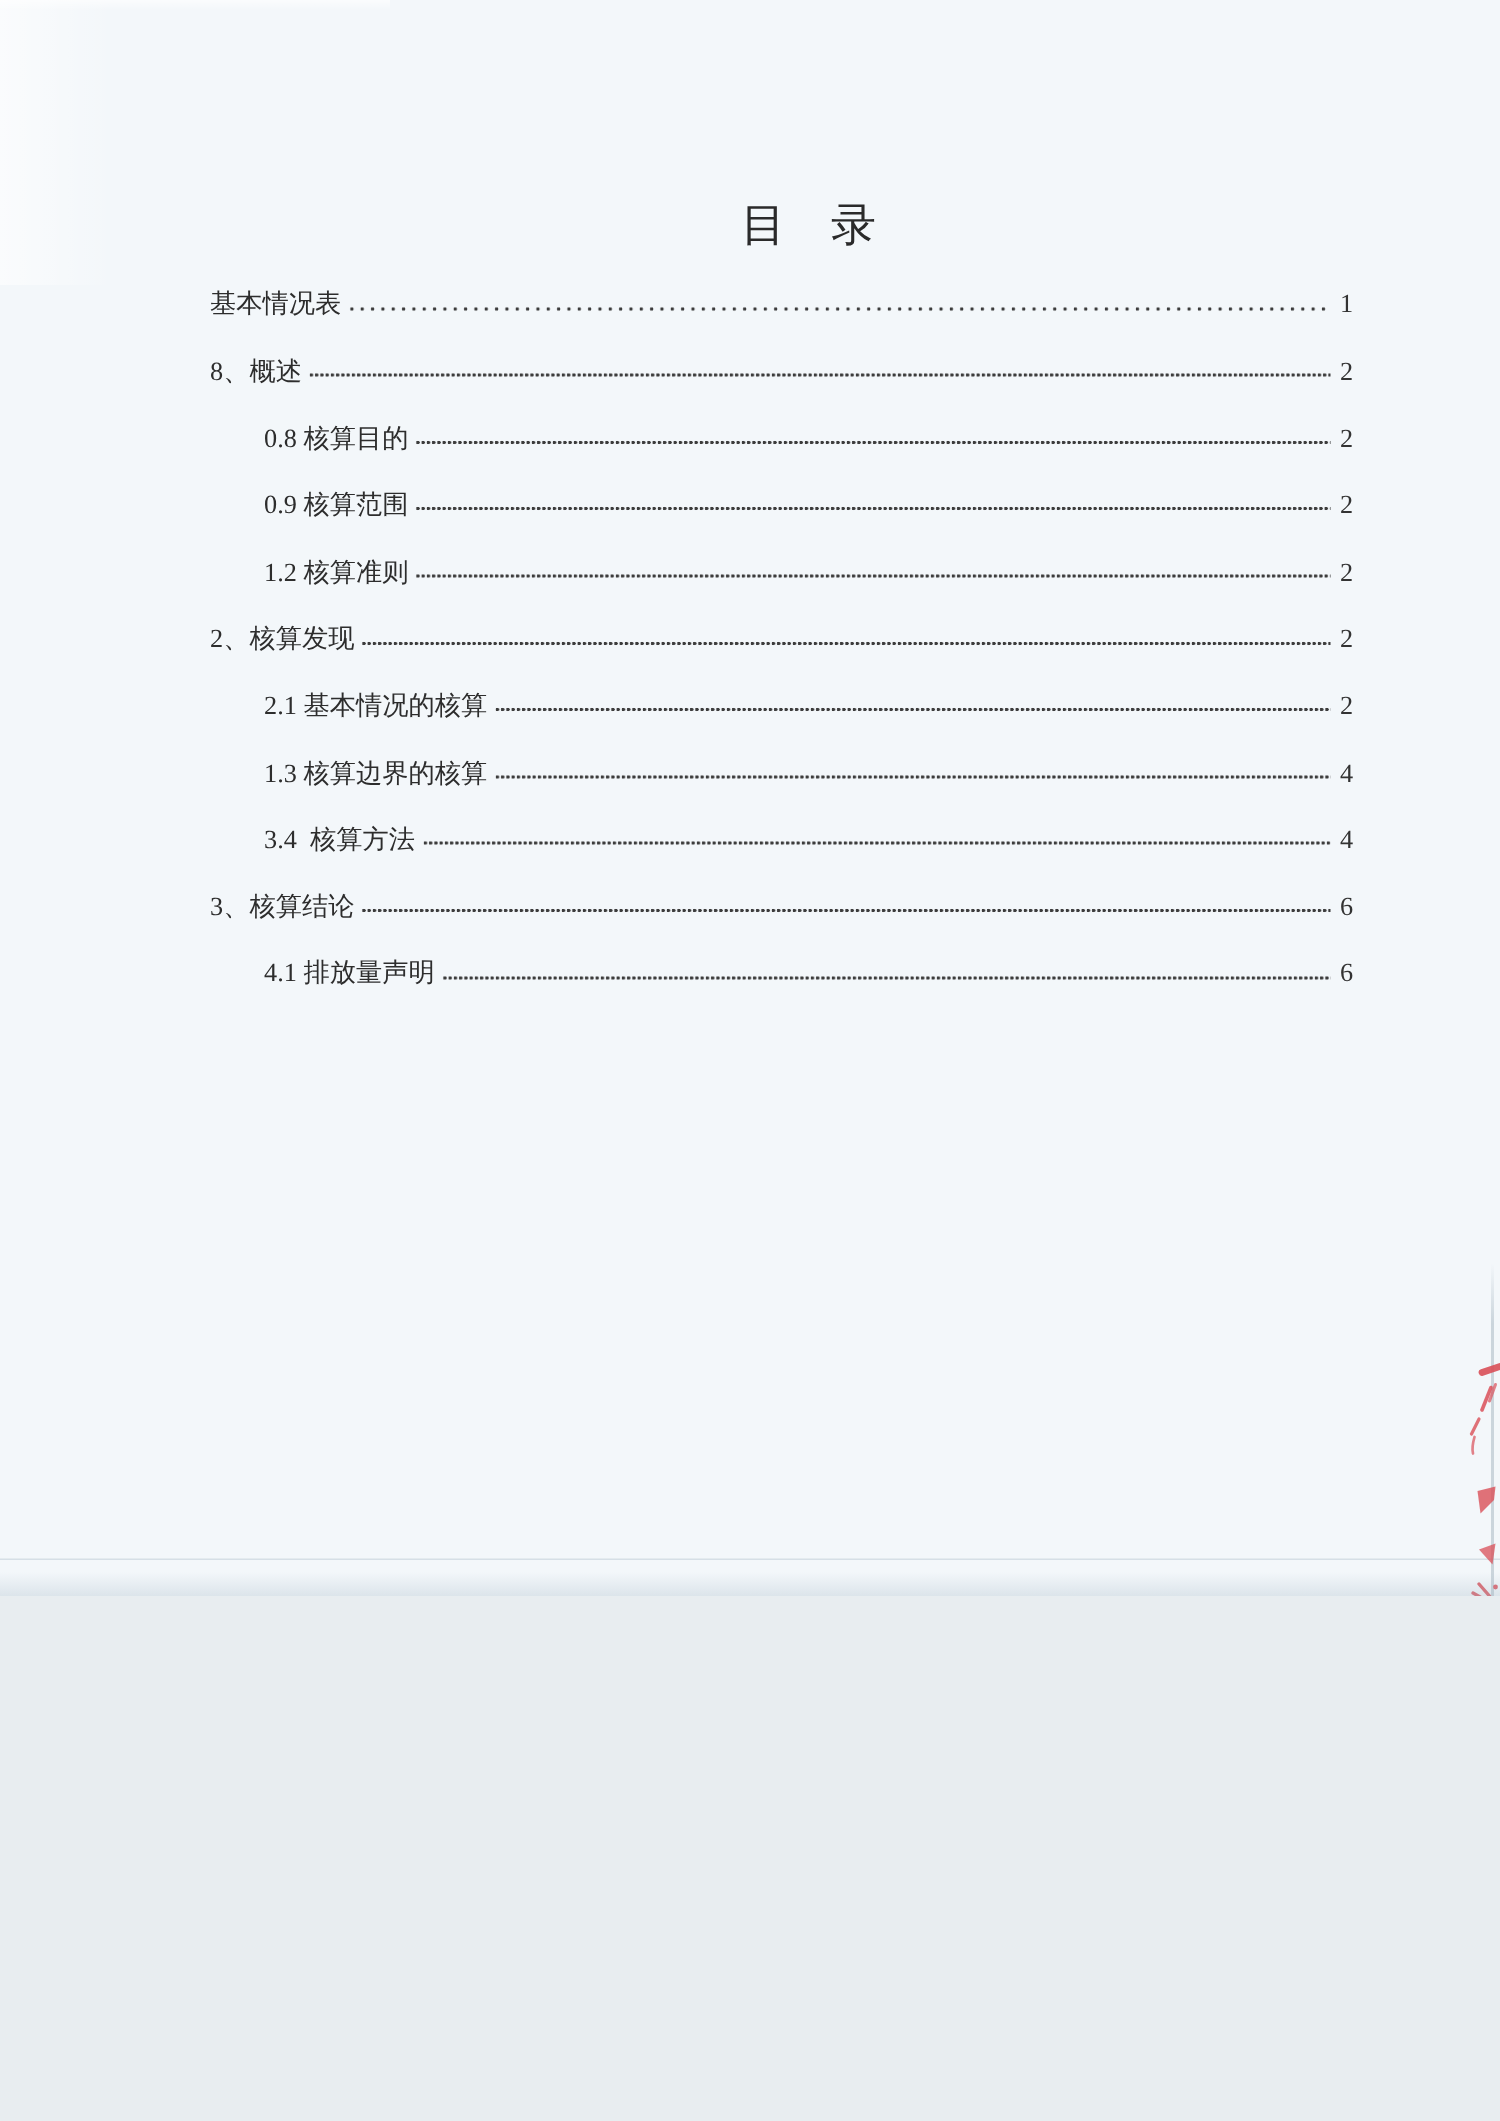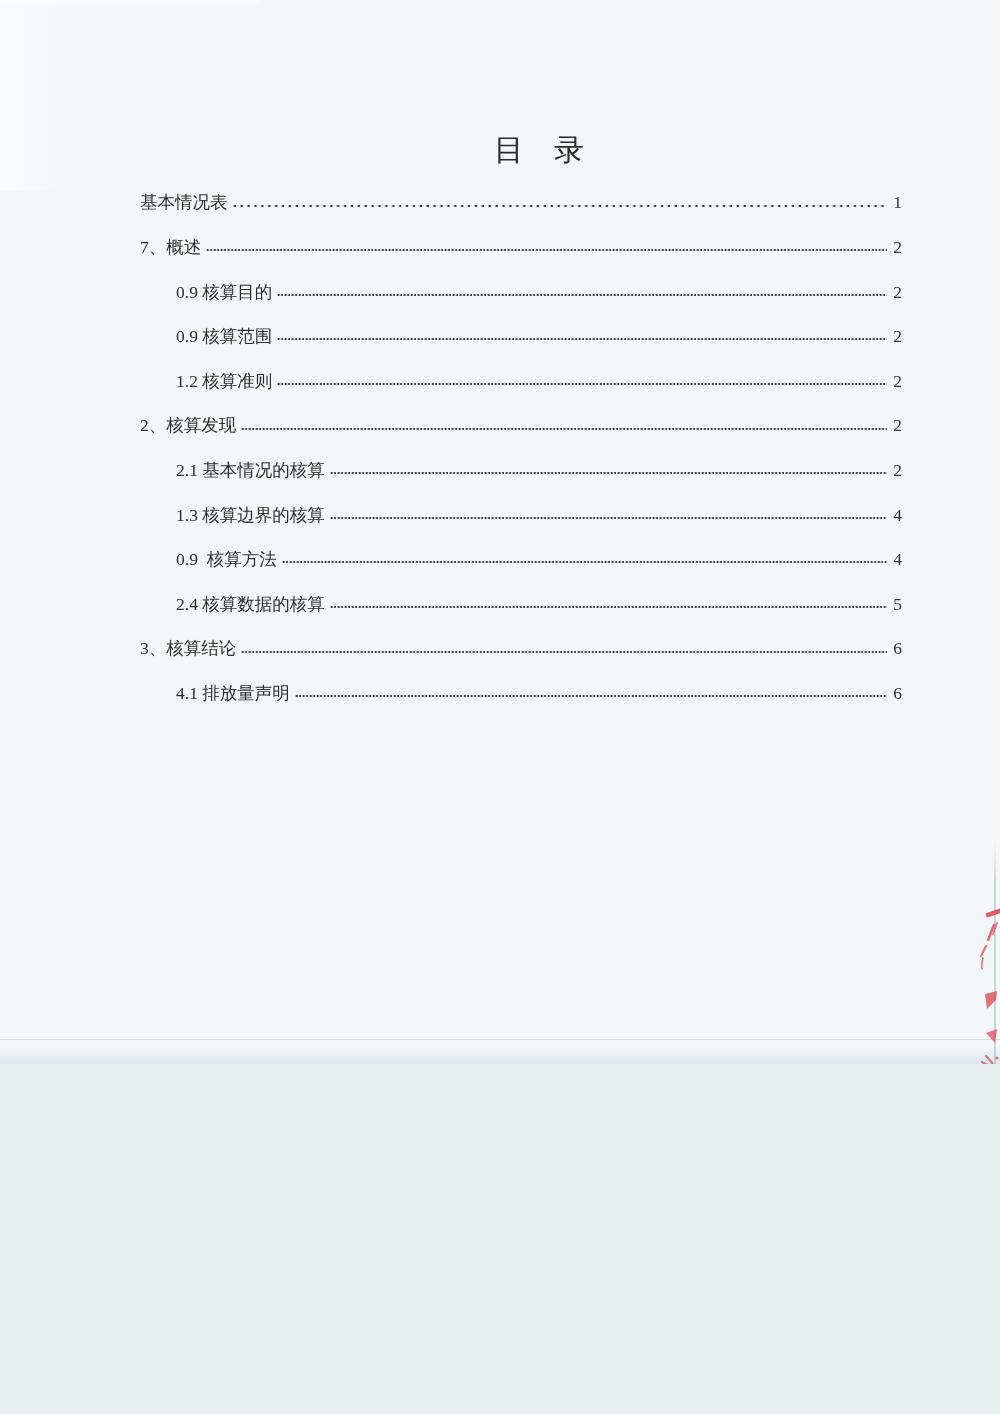--- a/index.html
+++ b/index.html
@@ -80,26 +80,26 @@
 
   <h1 class="doc-title">目　录</h1>
 
   <div class="toc">
       <div class="toc-row wide">
         <span class="toc-label">基本情况表</span>
         <span class="leader"></span>
         <span class="toc-page">1</span>
       </div>
       <div class="toc-row">
-        <span class="toc-label">7、概述</span>
+        <span class="toc-label">8、概述</span>
         <span class="leader"></span>
         <span class="toc-page">2</span>
       </div>
       <div class="toc-row level1">
-        <span class="toc-label">0.9 核算目的</span>
+        <span class="toc-label">0.8 核算目的</span>
         <span class="leader"></span>
         <span class="toc-page">2</span>
       </div>
       <div class="toc-row level1">
         <span class="toc-label">0.9 核算范围</span>
         <span class="leader"></span>
         <span class="toc-page">2</span>
       </div>
       <div class="toc-row level1">
         <span class="toc-label">1.2 核算准则</span>
@@ -115,28 +115,23 @@
         <span class="toc-label">2.1 基本情况的核算</span>
         <span class="leader"></span>
         <span class="toc-page">2</span>
       </div>
       <div class="toc-row level1">
         <span class="toc-label">1.3 核算边界的核算</span>
         <span class="leader"></span>
         <span class="toc-page">4</span>
       </div>
       <div class="toc-row level1">
-        <span class="toc-label">0.9  核算方法</span>
+        <span class="toc-label">3.4  核算方法</span>
         <span class="leader"></span>
         <span class="toc-page">4</span>
-      </div>
-      <div class="toc-row level1">
-        <span class="toc-label">2.4 核算数据的核算</span>
-        <span class="leader"></span>
-        <span class="toc-page">5</span>
       </div>
       <div class="toc-row">
         <span class="toc-label">3、核算结论</span>
         <span class="leader"></span>
         <span class="toc-page">6</span>
       </div>
       <div class="toc-row level1">
         <span class="toc-label">4.1 排放量声明</span>
         <span class="leader"></span>
         <span class="toc-page">6</span>

